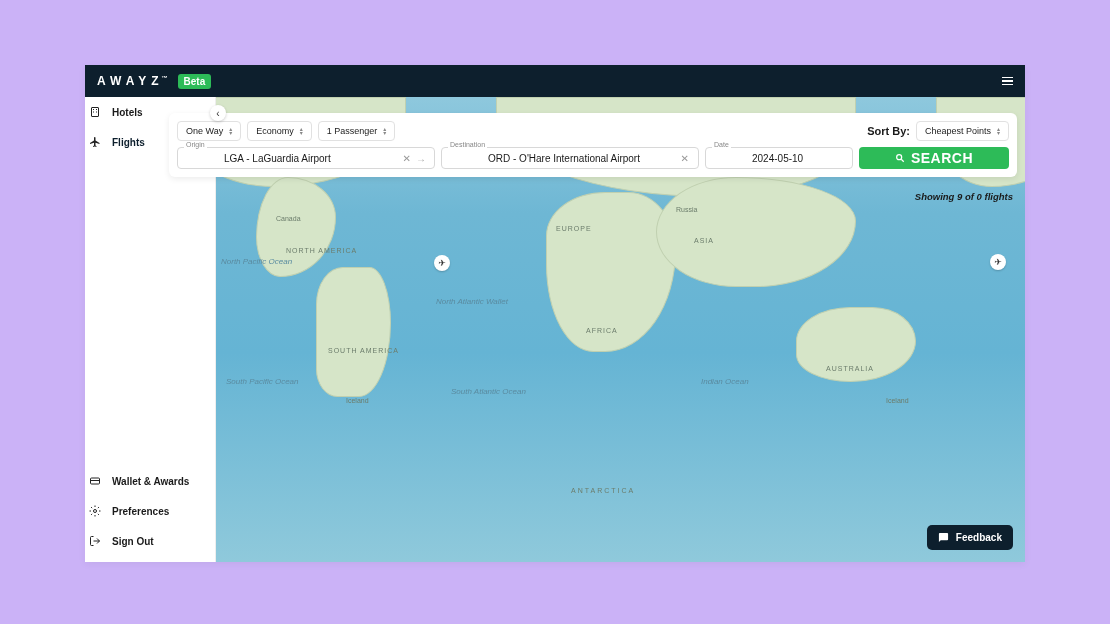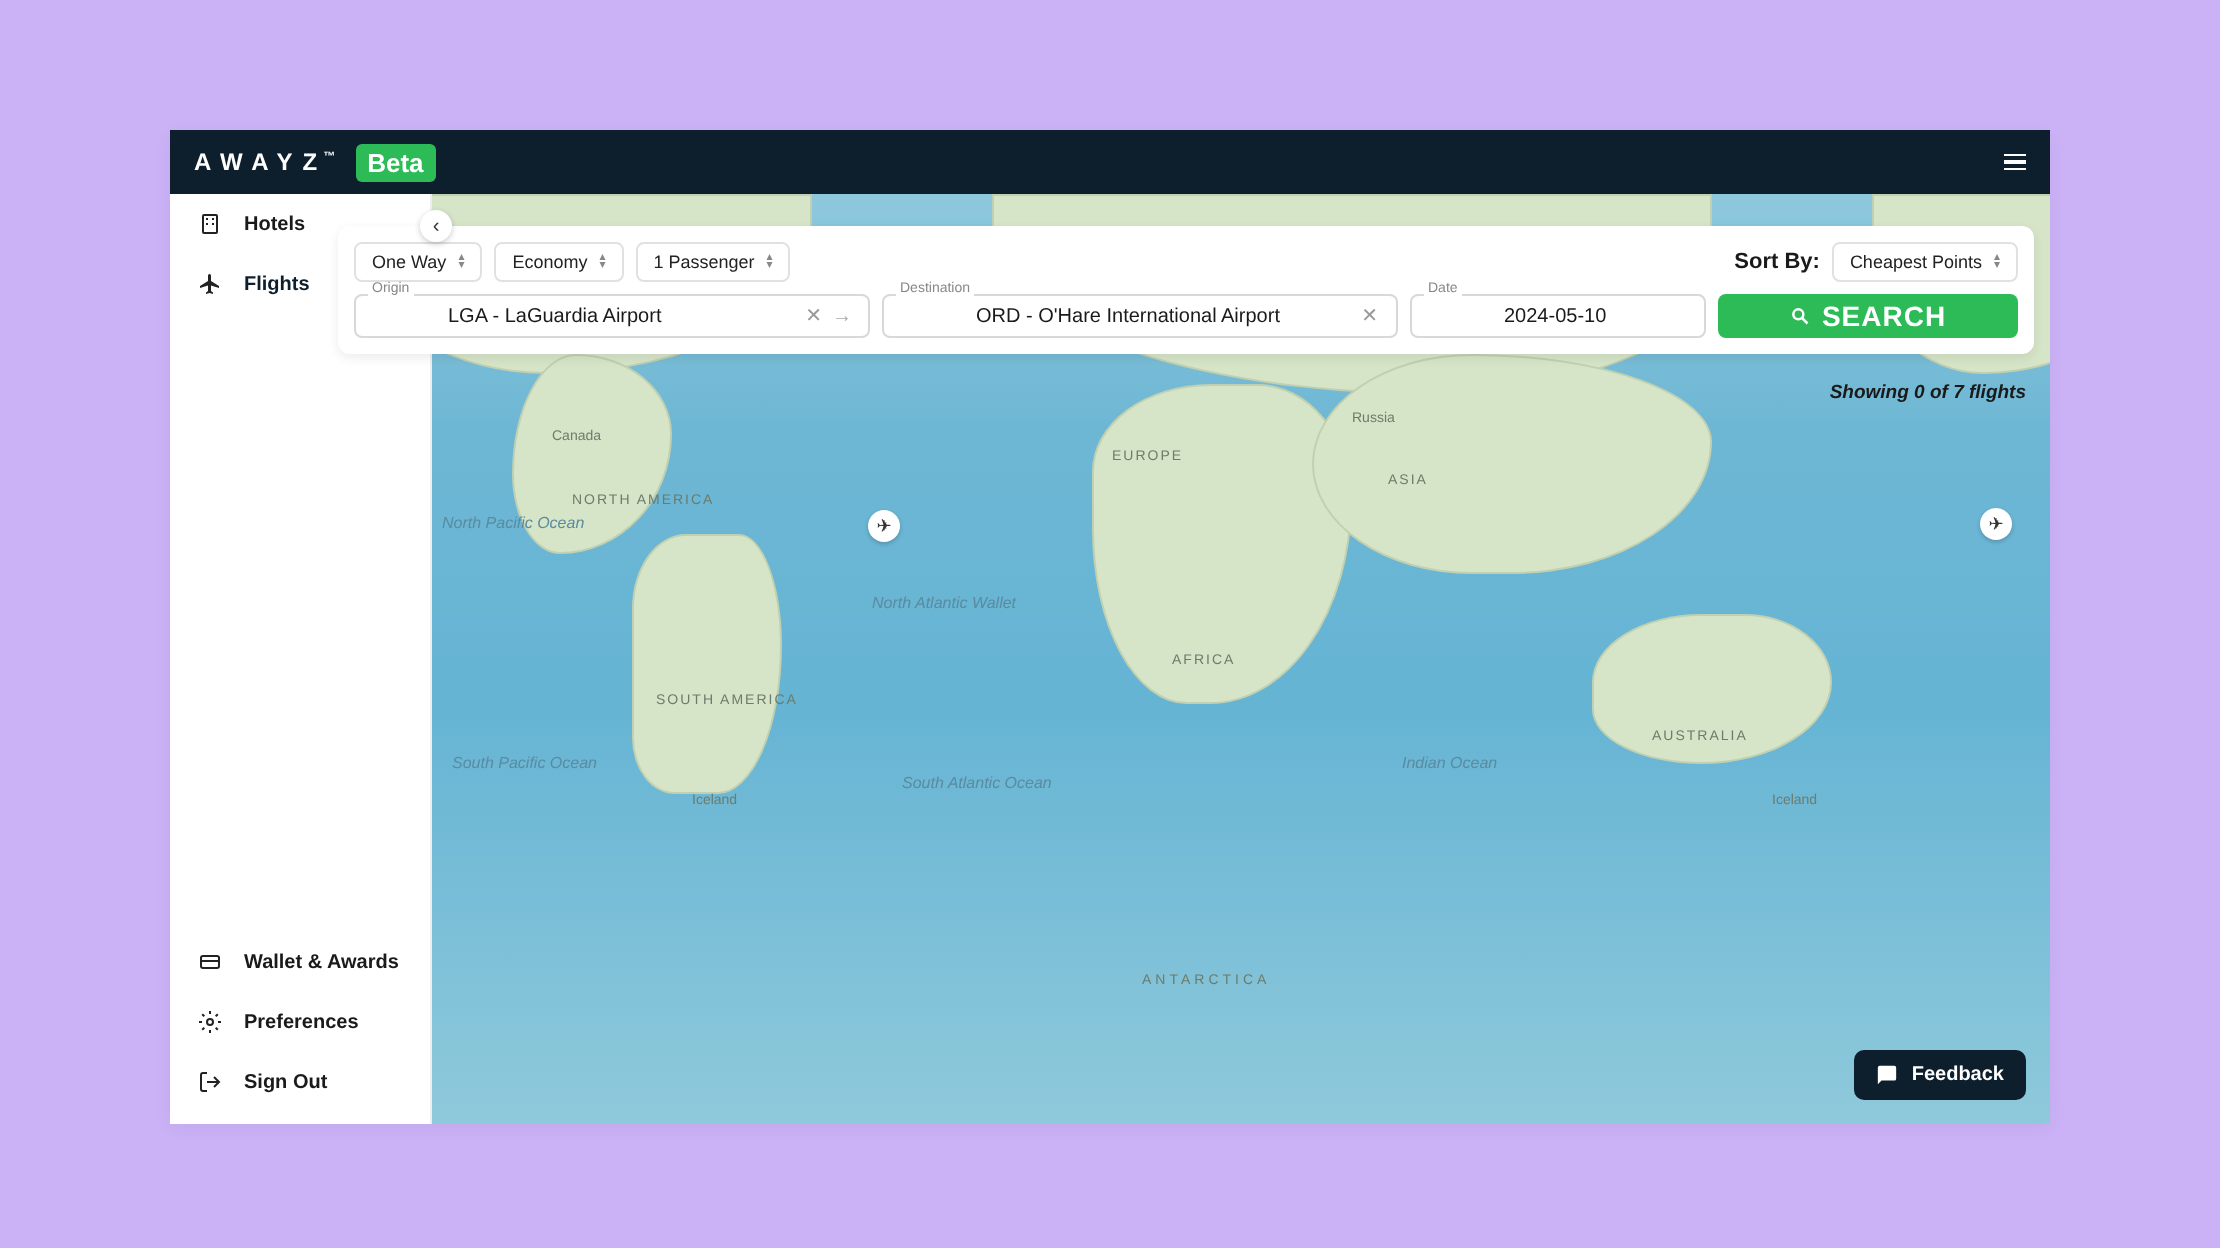--- a/index.html
+++ b/index.html
@@ -1,27 +1,27 @@
 <!DOCTYPE html>
 <html><head>
   <meta charset="utf-8">
   <style>
     * { margin: 0; padding: 0; box-sizing: border-box; font-family: -apple-system, BlinkMacSystemFont, 'Segoe UI', Arial, sans-serif; }
     body { background: #cbb2f7; width: 1110px; height: 624px; overflow: hidden; position: relative; }
     .frame { position: absolute; left: 85px; top: 65px; width: 940px; height: 497px; background: #fff; display: flex; flex-direction: column; box-shadow: 0 2px 8px rgba(0,0,0,0.05); }
     .topbar { height: 32px; background: #0d1f2d; display: flex; align-items: center; padding: 0 12px; }
     .logo { color: #fff; letter-spacing: 5px; font-size: 12px; font-weight: 600; }
     .logo-tm { font-size: 6px; vertical-align: super; letter-spacing: 0; margin-left: -2px;}
-    .badge { background: #2dbb58; color: #fff; font-size: 13px; font-weight: 600; padding: 2px 6px; border-radius: 3px; margin-left: 10px; }
+    .badge { background: #2dbb58; color: #fff; font-size: 10px; font-weight: 600; padding: 2px 6px; border-radius: 3px; margin-left: 10px; }
     .hamburger { margin-left: auto; color: #fff; display: flex; flex-direction: column; gap: 2px; cursor: pointer; }
     .hamburger span { width: 11px; height: 1.5px; background: #fff; display: block; }
     .main { flex: 1; display: flex; position: relative; overflow: hidden;}
     .sidebar { width: 131px; background: #fff; display: flex; flex-direction: column; z-index: 10; border-right: 1px solid #eee; }
     .nav-group { display: flex; flex-direction: column; }
-    .nav-item { display: flex; align-items: center; gap: 11px; padding: 9px 14px; cursor: pointer; font-size: 10px; font-weight: 600; color: #1a1a1a; }
+    .nav-item { display: flex; align-items: center; gap: 11px; padding: 9px 4px; cursor: pointer; font-size: 10px; font-weight: 600; color: #1a1a1a; }
     .nav-item.active { color: #0d1f2d; }
     .nav-icon { width: 12px; height: 12px; display: flex; align-items: center; justify-content: center; }
     .nav-bottom { margin-top: auto; padding-bottom: 6px; }
     .collapse-arrow { position: absolute; left: 125px; top: 8px; width: 16px; height: 16px; background: #fff; border-radius: 50%; display: flex; align-items: center; justify-content: center; box-shadow: 0 1px 3px rgba(0,0,0,0.2); z-index: 20; cursor: pointer; font-size: 10px; color:#333;}
     .map-area { flex: 1; position: relative; background: linear-gradient(180deg, #8ec8dd 0%, #6eb7d4 25%, #65b4d4 55%, #8fc9db 100%); overflow: hidden; }
     
     .land { position: absolute; background: #d6e5c8; border: 1px solid #c0d0b0; }
     .search-panel { position: absolute; top: 16px; left: 84px; right: 8px; background: #fff; border-radius: 6px; padding: 8px 8px 8px 8px; box-shadow: 0 2px 6px rgba(0,0,0,0.08); z-index: 15; }
     .panel-row { display: flex; align-items: center; gap: 6px; }
     .panel-row.first { margin-bottom: 6px; }
@@ -201,21 +201,21 @@
         <div class="search-btn">
           <svg class="mag" viewBox="0 0 24 24" fill="none" stroke="#fff" stroke-width="3">
               <circle cx="10" cy="10" r="6"></circle>
               <line x1="15" y1="15" x2="21" y2="21"></line>
             </svg>
           <span>SEARCH</span>
         </div>
       </div>
     </div>
 
-    <div class="showing">Showing 0 of 7 flights</div>
+    <div class="showing">Showing 9 of 0 flights</div>
 
     <div class="feedback-btn">
       <svg width="11" height="11" viewBox="0 0 24 24" fill="#fff">
           <path d="M20 2H4a2 2 0 0 0-2 2v18l4-4h14a2 2 0 0 0 2-2V4a2 2 0 0 0-2-2z"></path>
         </svg>
       <span>Feedback</span>
     </div>
   </div>
 </div>
 

